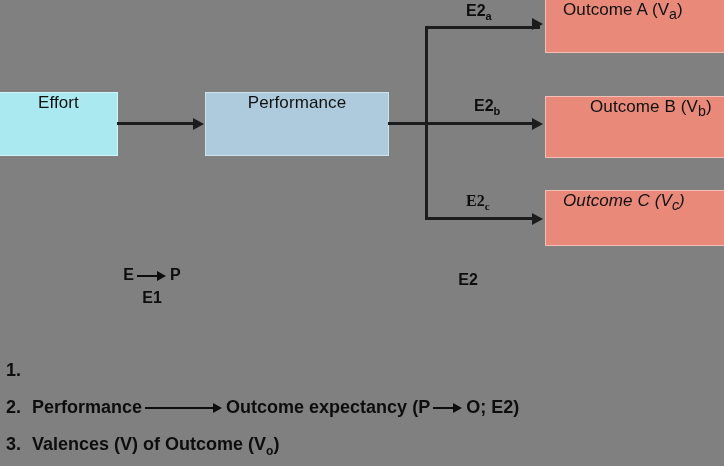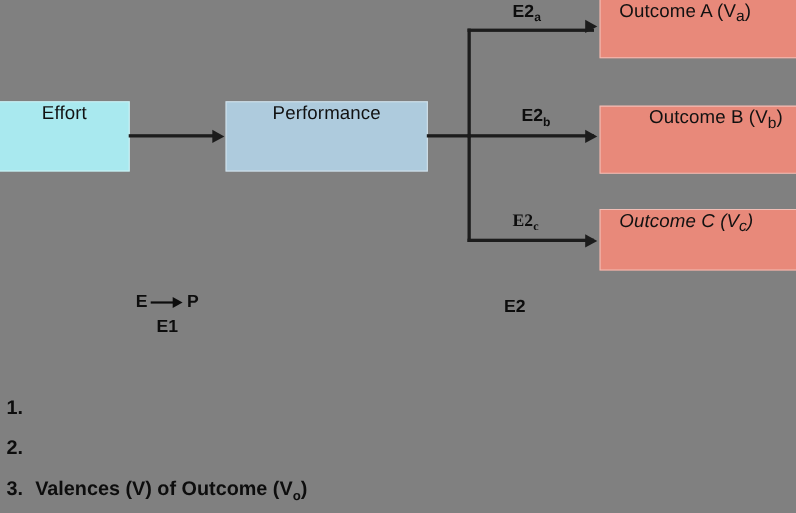--- a/index.html
+++ b/index.html
@@ -219,20 +219,21 @@
   </div>
 
   <div class="legend">
 
     <div class="legend-item">
       <span class="legend-num">1.</span>
     </div>
 
     <div class="legend-item">
       <span class="legend-num">2.</span>
+      <span class="legend-text"><span>Performance</span><span class="mini-arrow long"></span><span>Outcome expectancy (P</span><span class="mini-arrow"></span><span>O; E2)</span></span>
     </div>
 
     <div class="legend-item">
       <span class="legend-num">3.</span>
       <span class="legend-text"><span>Valences (V) of Outcome (V</span><sub>o</sub><span>)</span></span>
     </div>
 
   </div>
 
 </div>

